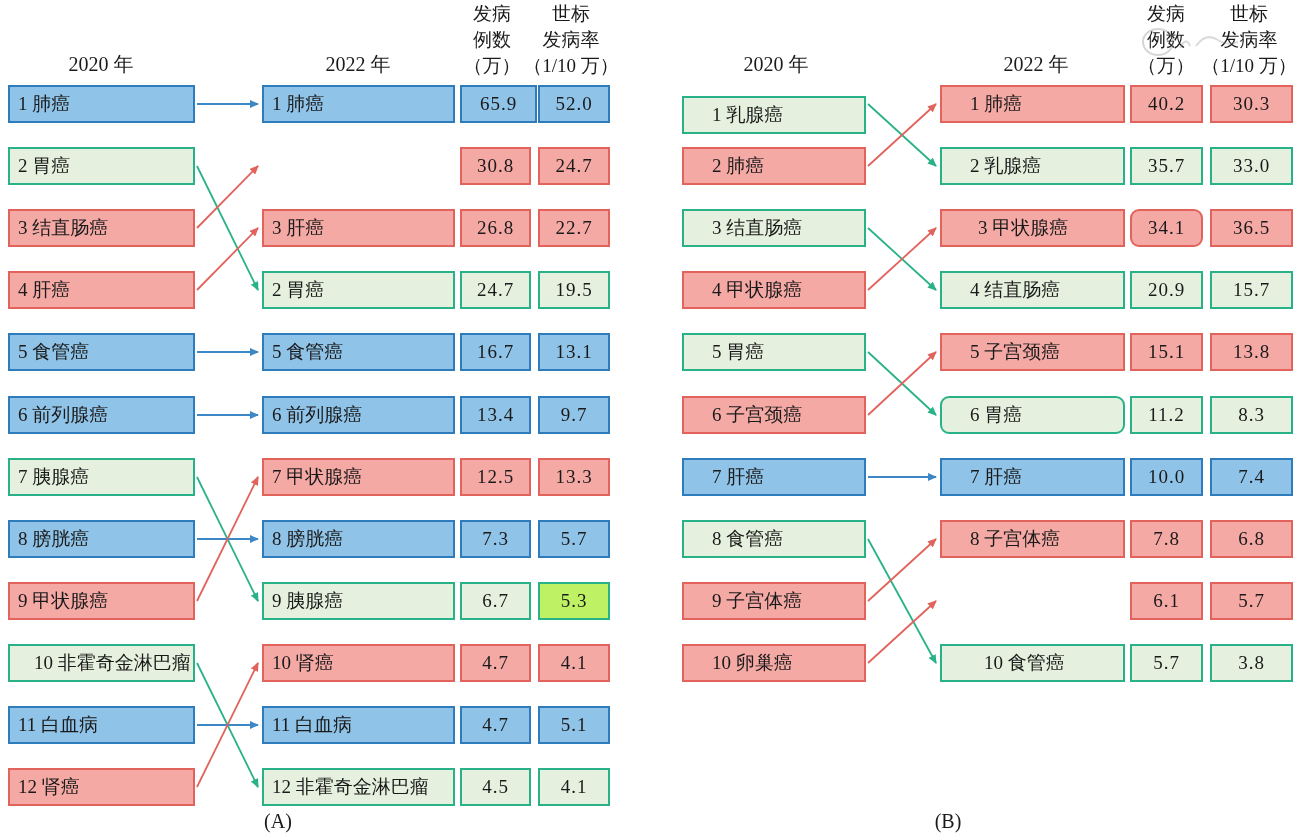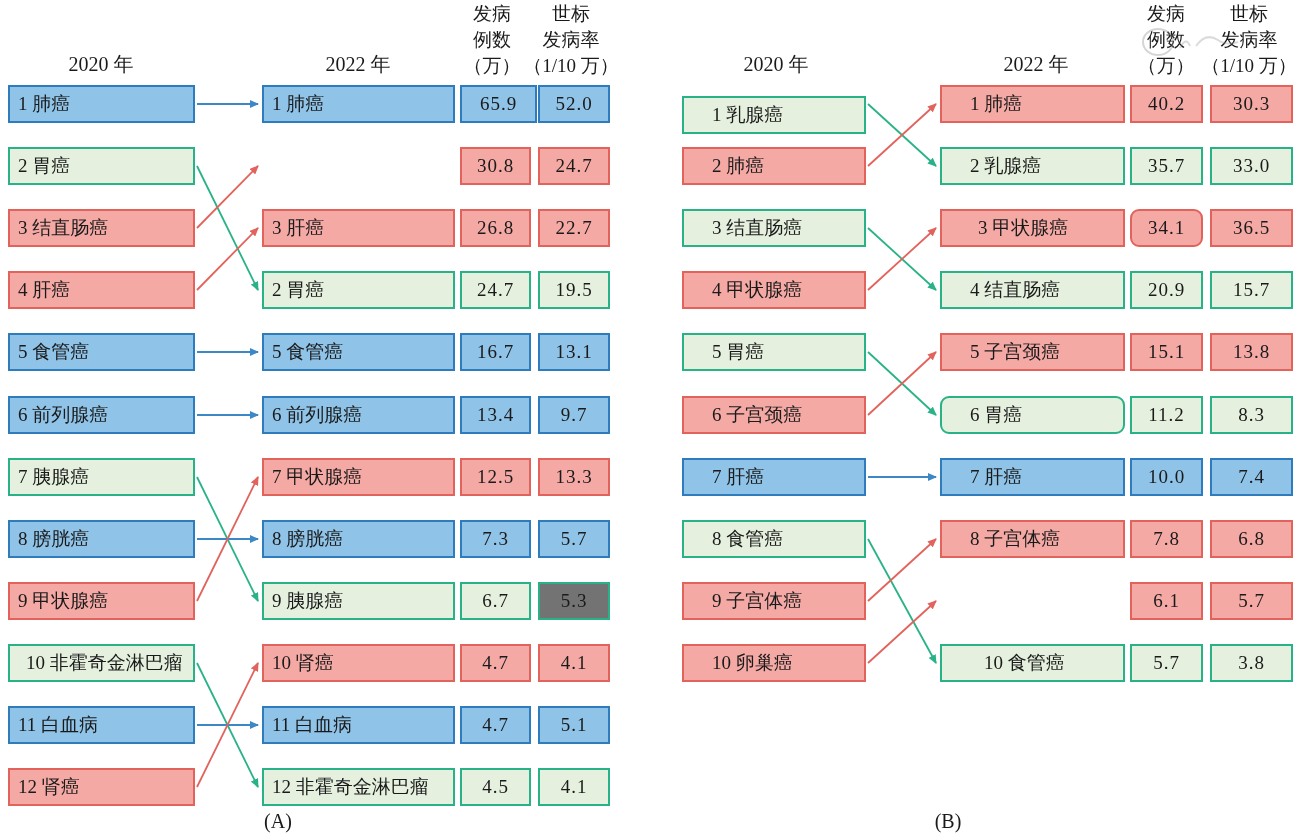--- a/index.html
+++ b/index.html
@@ -73,21 +73,21 @@
   <div id="boxes">
       <div class="rank-box" style="left: 8px; top: 85px; width: 187px; padding-left: 8px; background: rgb(143, 195, 232); border-color: rgb(46, 124, 187);">1 肺癌</div>
       <div class="rank-box" style="left: 8px; top: 147px; width: 187px; padding-left: 8px; background: rgb(229, 241, 222); border-color: rgb(41, 178, 135);">2 胃癌</div>
       <div class="rank-box" style="left: 8px; top: 209px; width: 187px; padding-left: 8px; background: rgb(244, 169, 165); border-color: rgb(226, 98, 92);">3 结直肠癌</div>
       <div class="rank-box" style="left: 8px; top: 271px; width: 187px; padding-left: 8px; background: rgb(244, 169, 165); border-color: rgb(226, 98, 92);">4 肝癌</div>
       <div class="rank-box" style="left: 8px; top: 333px; width: 187px; padding-left: 8px; background: rgb(143, 195, 232); border-color: rgb(46, 124, 187);">5 食管癌</div>
       <div class="rank-box" style="left: 8px; top: 396px; width: 187px; padding-left: 8px; background: rgb(143, 195, 232); border-color: rgb(46, 124, 187);">6 前列腺癌</div>
       <div class="rank-box" style="left: 8px; top: 458px; width: 187px; padding-left: 8px; background: rgb(229, 241, 222); border-color: rgb(41, 178, 135);">7 胰腺癌</div>
       <div class="rank-box" style="left: 8px; top: 520px; width: 187px; padding-left: 8px; background: rgb(143, 195, 232); border-color: rgb(46, 124, 187);">8 膀胱癌</div>
       <div class="rank-box" style="left: 8px; top: 582px; width: 187px; padding-left: 8px; background: rgb(244, 169, 165); border-color: rgb(226, 98, 92);">9 甲状腺癌</div>
-      <div class="rank-box" style="left: 8px; top: 644px; width: 187px; padding-left: 16px; background: rgb(229, 241, 222); border-color: rgb(41, 178, 135);">10 非霍奇金淋巴瘤</div>
+      <div class="rank-box" style="left: 8px; top: 644px; width: 187px; padding-left: 24px; background: rgb(229, 241, 222); border-color: rgb(41, 178, 135);">10 非霍奇金淋巴瘤</div>
       <div class="rank-box" style="left: 8px; top: 706px; width: 187px; padding-left: 8px; background: rgb(143, 195, 232); border-color: rgb(46, 124, 187);">11 白血病</div>
       <div class="rank-box" style="left: 8px; top: 768px; width: 187px; padding-left: 8px; background: rgb(244, 169, 165); border-color: rgb(226, 98, 92);">12 肾癌</div>
       <div class="rank-box" style="left: 262px; top: 85px; width: 193px; padding-left: 8px; background: rgb(143, 195, 232); border-color: rgb(46, 124, 187);">1 肺癌</div>
       <div class="rank-box num-box" style="left: 460px; top: 85px; width: 77px; background: rgb(143, 195, 232); border-color: rgb(46, 124, 187);">65.9</div>
       <div class="rank-box num-box" style="left: 538px; top: 85px; width: 72px; background: rgb(143, 195, 232); border-color: rgb(46, 124, 187);">52.0</div>
       <div class="rank-box num-box" style="left: 460px; top: 147px; width: 71px; background: rgb(244, 169, 165); border-color: rgb(226, 98, 92);">30.8</div>
       <div class="rank-box num-box" style="left: 538px; top: 147px; width: 72px; background: rgb(244, 169, 165); border-color: rgb(226, 98, 92);">24.7</div>
       <div class="rank-box" style="left: 262px; top: 209px; width: 193px; padding-left: 8px; background: rgb(244, 169, 165); border-color: rgb(226, 98, 92);">3 肝癌</div>
       <div class="rank-box num-box" style="left: 460px; top: 209px; width: 71px; background: rgb(244, 169, 165); border-color: rgb(226, 98, 92);">26.8</div>
       <div class="rank-box num-box" style="left: 538px; top: 209px; width: 72px; background: rgb(244, 169, 165); border-color: rgb(226, 98, 92);">22.7</div>
@@ -101,21 +101,21 @@
       <div class="rank-box num-box" style="left: 460px; top: 396px; width: 71px; background: rgb(143, 195, 232); border-color: rgb(46, 124, 187);">13.4</div>
       <div class="rank-box num-box" style="left: 538px; top: 396px; width: 72px; background: rgb(143, 195, 232); border-color: rgb(46, 124, 187);">9.7</div>
       <div class="rank-box" style="left: 262px; top: 458px; width: 193px; padding-left: 8px; background: rgb(244, 169, 165); border-color: rgb(226, 98, 92);">7 甲状腺癌</div>
       <div class="rank-box num-box" style="left: 460px; top: 458px; width: 71px; background: rgb(244, 169, 165); border-color: rgb(226, 98, 92);">12.5</div>
       <div class="rank-box num-box" style="left: 538px; top: 458px; width: 72px; background: rgb(244, 169, 165); border-color: rgb(226, 98, 92);">13.3</div>
       <div class="rank-box" style="left: 262px; top: 520px; width: 193px; padding-left: 8px; background: rgb(143, 195, 232); border-color: rgb(46, 124, 187);">8 膀胱癌</div>
       <div class="rank-box num-box" style="left: 460px; top: 520px; width: 71px; background: rgb(143, 195, 232); border-color: rgb(46, 124, 187);">7.3</div>
       <div class="rank-box num-box" style="left: 538px; top: 520px; width: 72px; background: rgb(143, 195, 232); border-color: rgb(46, 124, 187);">5.7</div>
       <div class="rank-box" style="left: 262px; top: 582px; width: 193px; padding-left: 8px; background: rgb(229, 241, 222); border-color: rgb(41, 178, 135);">9 胰腺癌</div>
       <div class="rank-box num-box" style="left: 460px; top: 582px; width: 71px; background: rgb(229, 241, 222); border-color: rgb(41, 178, 135);">6.7</div>
-      <div class="rank-box num-box" style="left: 538px; top: 582px; width: 72px; background: #737373; border-color: rgb(41, 178, 135);">5.3</div>
+      <div class="rank-box num-box" style="left: 538px; top: 582px; width: 72px; background: #bef264; border-color: rgb(41, 178, 135);">5.3</div>
       <div class="rank-box" style="left: 262px; top: 644px; width: 193px; padding-left: 8px; background: rgb(244, 169, 165); border-color: rgb(226, 98, 92);">10 肾癌</div>
       <div class="rank-box num-box" style="left: 460px; top: 644px; width: 71px; background: rgb(244, 169, 165); border-color: rgb(226, 98, 92);">4.7</div>
       <div class="rank-box num-box" style="left: 538px; top: 644px; width: 72px; background: rgb(244, 169, 165); border-color: rgb(226, 98, 92);">4.1</div>
       <div class="rank-box" style="left: 262px; top: 706px; width: 193px; padding-left: 8px; background: rgb(143, 195, 232); border-color: rgb(46, 124, 187);">11 白血病</div>
       <div class="rank-box num-box" style="left: 460px; top: 706px; width: 71px; background: rgb(143, 195, 232); border-color: rgb(46, 124, 187);">4.7</div>
       <div class="rank-box num-box" style="left: 538px; top: 706px; width: 72px; background: rgb(143, 195, 232); border-color: rgb(46, 124, 187);">5.1</div>
       <div class="rank-box" style="left: 262px; top: 768px; width: 193px; padding-left: 8px; background: rgb(229, 241, 222); border-color: rgb(41, 178, 135);">12 非霍奇金淋巴瘤</div>
       <div class="rank-box num-box" style="left: 460px; top: 768px; width: 71px; background: rgb(229, 241, 222); border-color: rgb(41, 178, 135);">4.5</div>
       <div class="rank-box num-box" style="left: 538px; top: 768px; width: 72px; background: rgb(229, 241, 222); border-color: rgb(41, 178, 135);">4.1</div>
       <div class="rank-box" style="left: 682px; top: 96px; width: 184px; padding-left: 28px; background: rgb(229, 241, 222); border-color: rgb(41, 178, 135);">1 乳腺癌</div>

